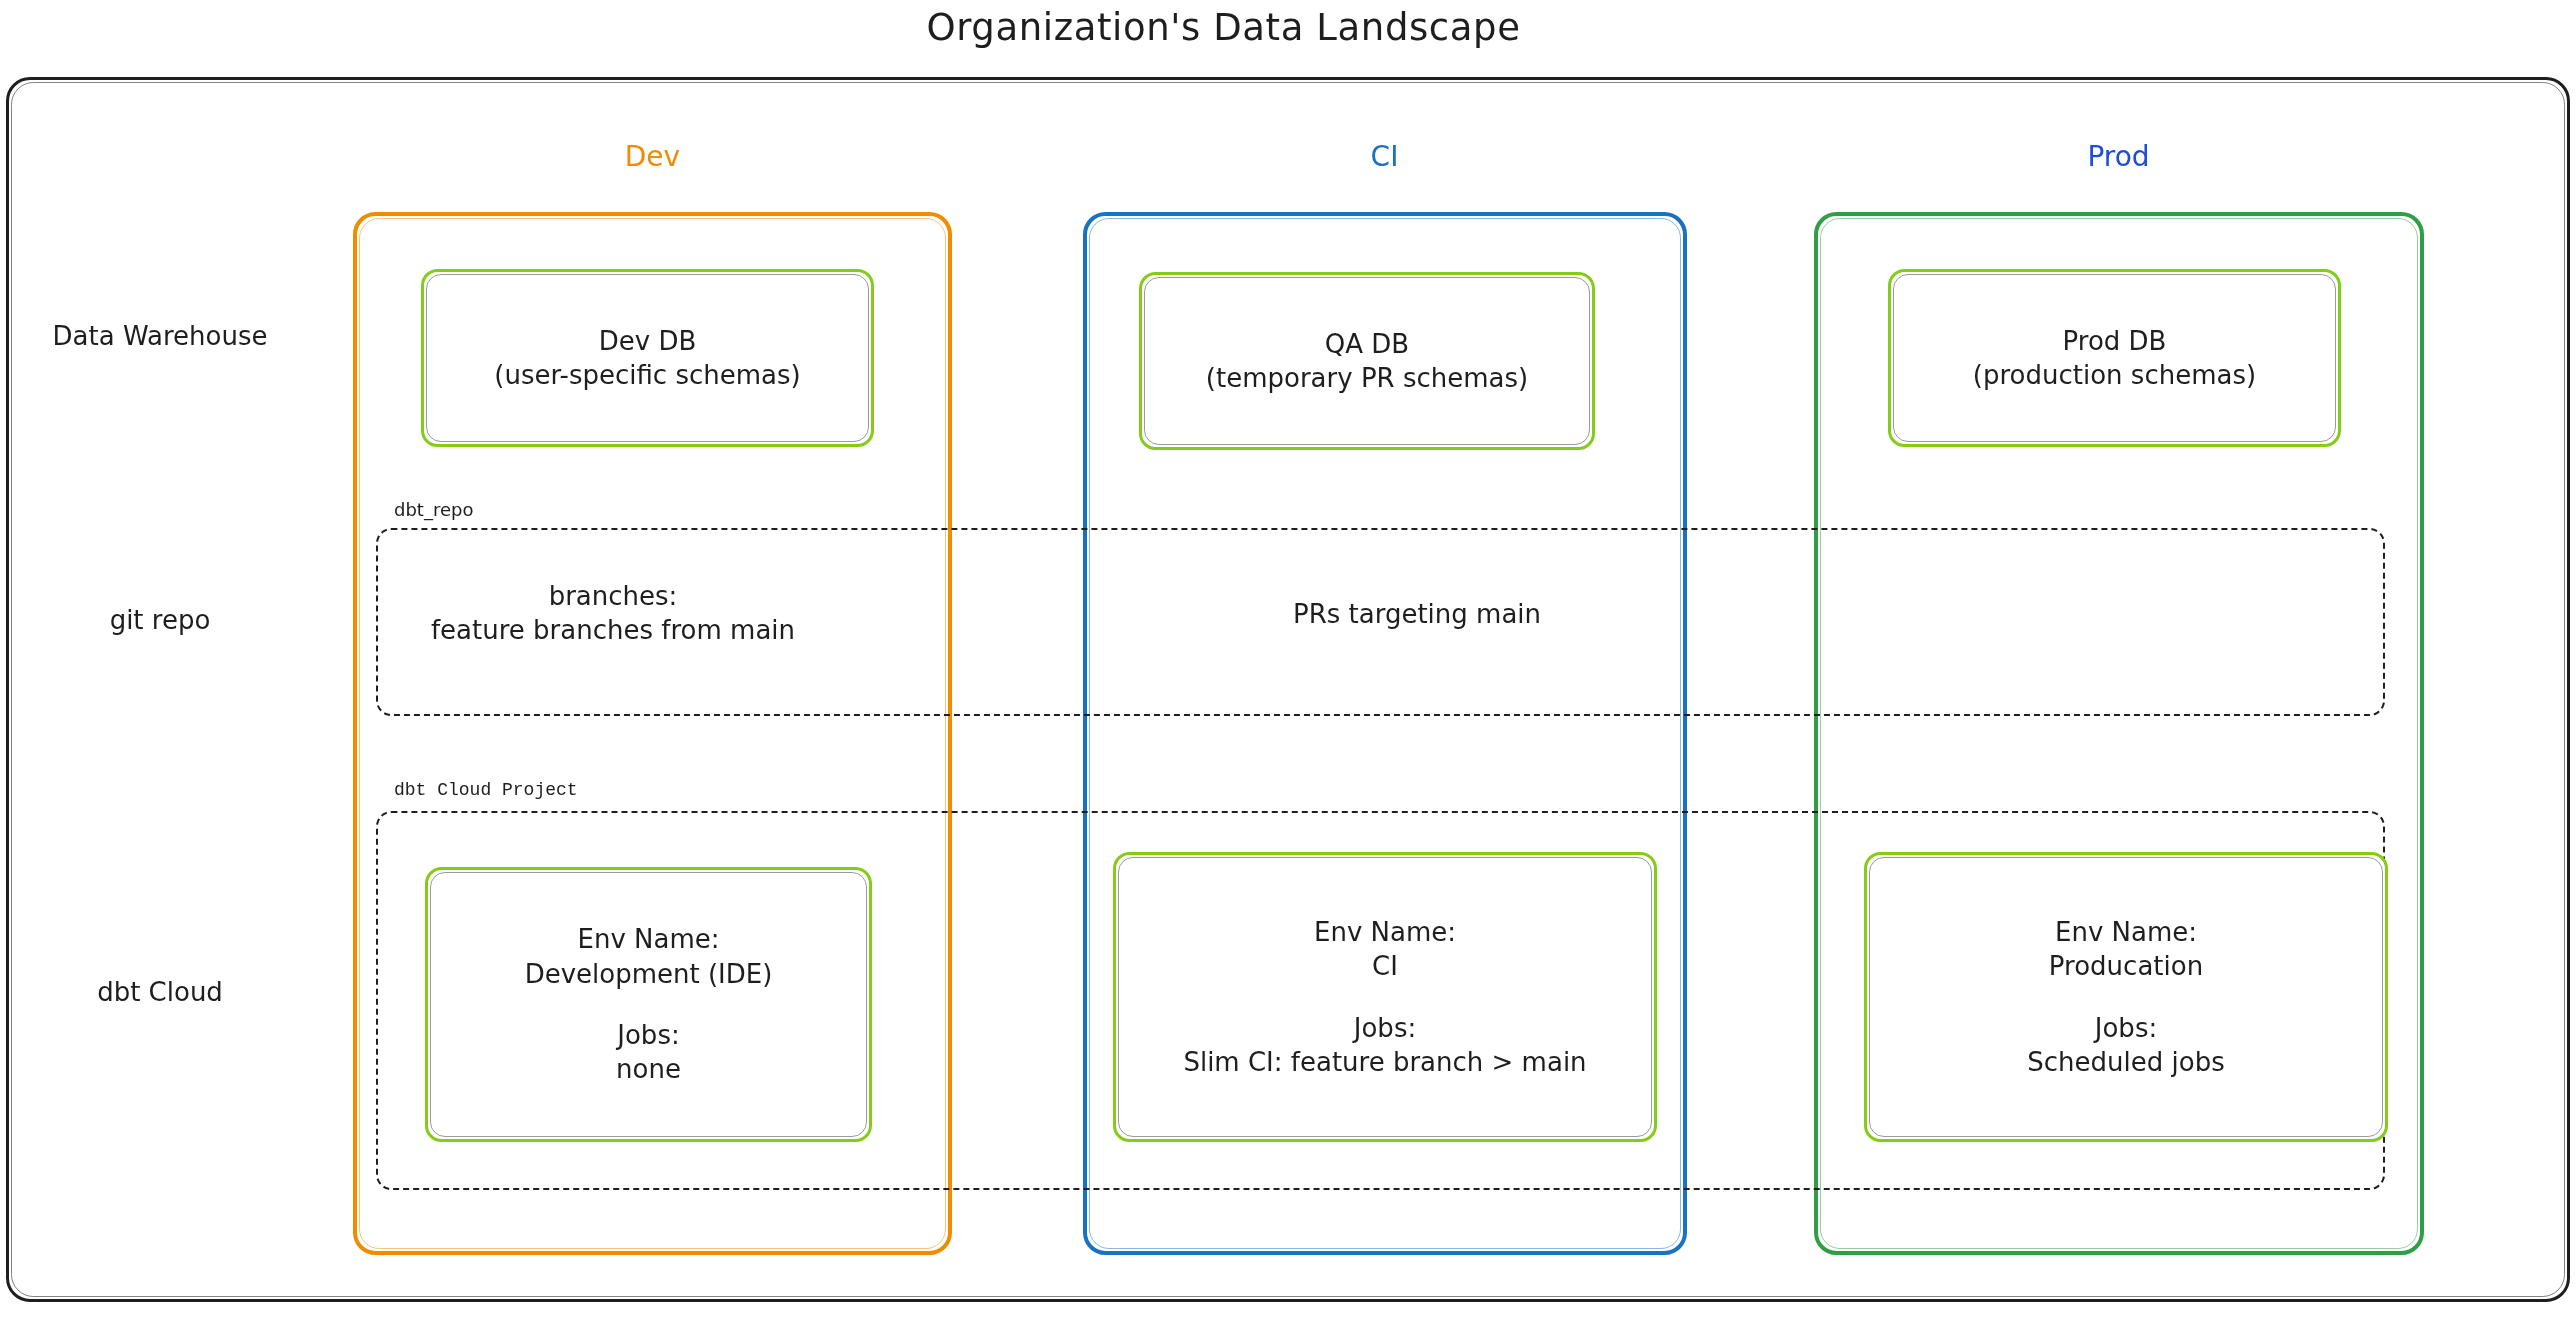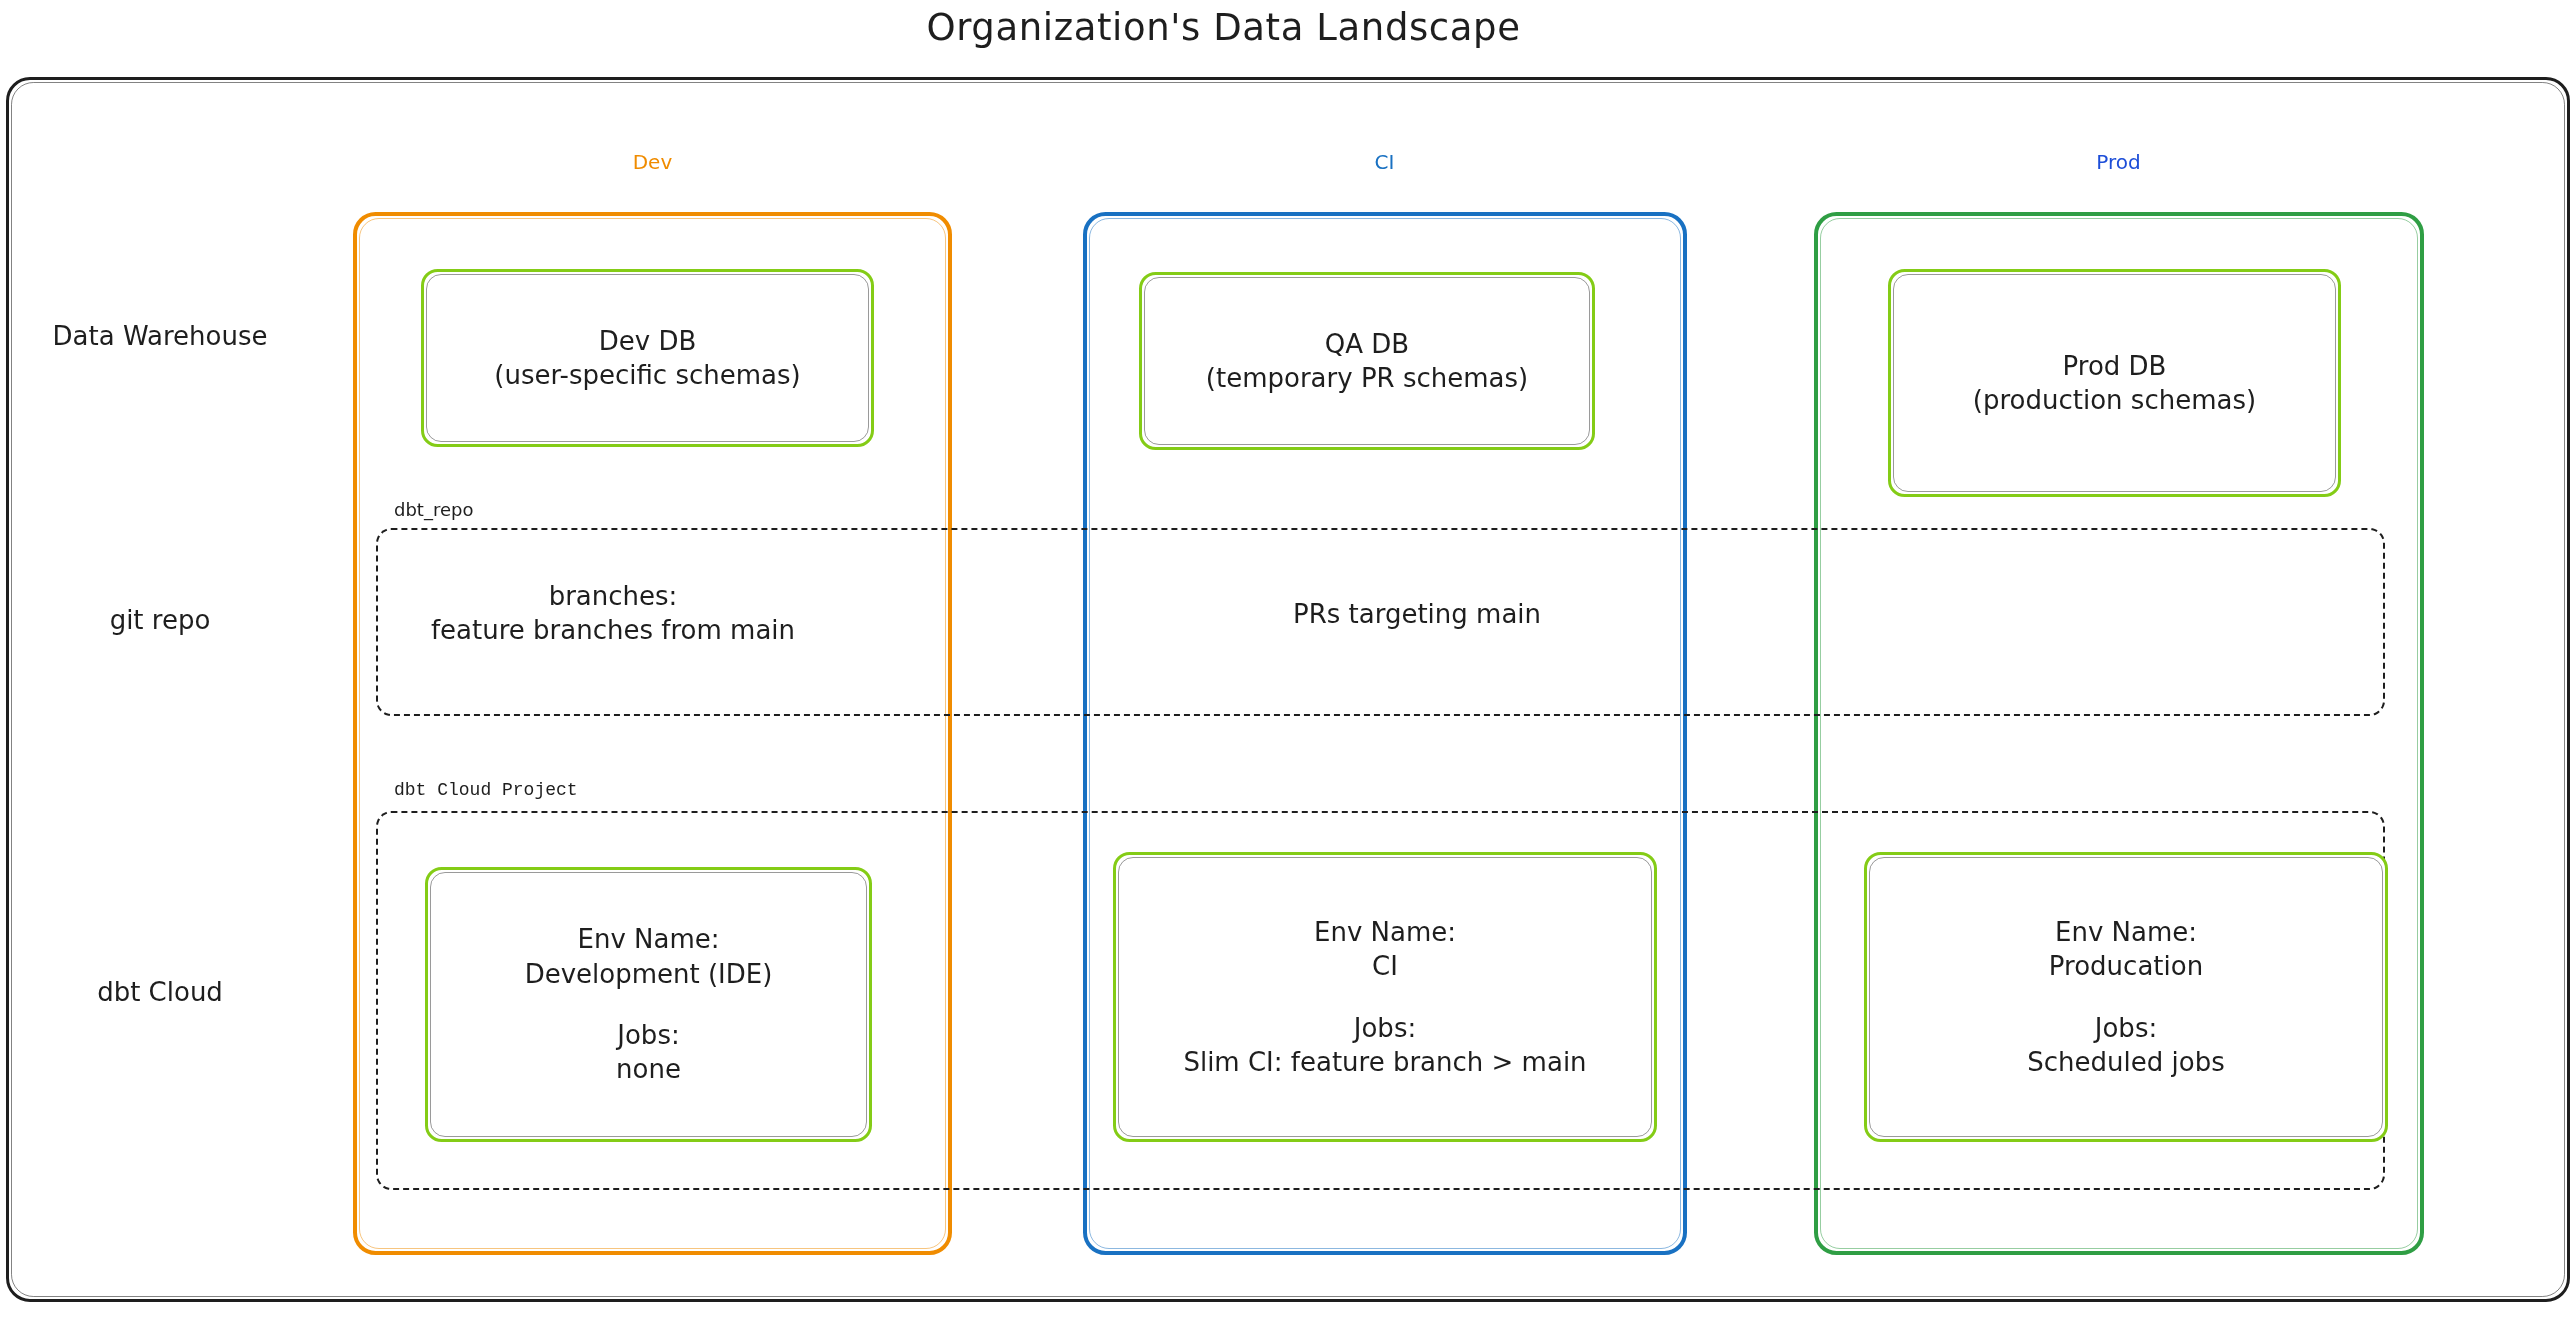--- a/index.html
+++ b/index.html
@@ -18,21 +18,21 @@
   #outer-frame{
     position:absolute;left:6px;top:77px;width:2564px;height:1225px;
     border:3px solid #1e1e1e;border-radius:24px;box-sizing:border-box;
   }
   #outer-frame::after{
     content:"";position:absolute;left:1.8px;top:1.8px;right:1.8px;bottom:1.8px;
     border:1.2px solid #1e1e1e;border-radius:22.5px;opacity:.55;pointer-events:none;
   }
 
   
-  .env-label{position:absolute;top:150px;width:237px;text-align:center;font-size:20px;}
+  .env-label{position:absolute;top:140px;width:237px;text-align:center;font-size:28px;}
   #env-label-dev {left:534px; color:#f08c00;}
   #env-label-ci  {left:1266px;color:#1971c2;}
   #env-label-prod{left:2000px;color:#1d4ed8;}
 
   
   .env-col{position:absolute;top:212px;height:1043px;border:4.1px solid;
            border-radius:22.5px;box-sizing:border-box;}
   .env-col::after{content:"";position:absolute;left:2.4px;top:2.4px;right:2.4px;bottom:2.4px;
            border:1.8px solid;border-radius:20px;opacity:.5;pointer-events:none;
            border-color:inherit;}
@@ -62,21 +62,21 @@
         display:flex;flex-direction:column;align-items:center;justify-content:center;
         text-align:center;font-size:26px;line-height:1.32;}
   .card::after{content:"";position:absolute;left:1.8px;top:1.8px;right:1.8px;bottom:1.8px;
         border:1.2px solid #1e1e1e;border-radius:15px;opacity:.45;pointer-events:none;}
   .card .line{display:block;}
   .card .spacer{display:block;height:27px;}
 
   
   #card-dev-db {left:421px; top:269px;width:453px;height:178px;}
   #card-qa-db  {left:1139px;top:272px;width:456px;height:178px;}
-  #card-prod-db{left:1888px;top:269px;width:453px;height:228px;}
+  #card-prod-db{left:1888px;top:269px;width:453px;height:178px;}
 
   
   #card-dev-env {left:425px; top:867px;width:447px;height:275px;}
   #card-ci-env  {left:1113px;top:852px;width:544px;height:290px;}
   #card-prod-env{left:1864px;top:852px;width:524px;height:290px;}
 
   
   .git-text{position:absolute;text-align:center;font-size:26px;line-height:1.3;}
   #git-text-dev {left:379px; top:580px;width:468px;}
   #git-text-ci  {left:1121px;top:598px;width:592px;}

